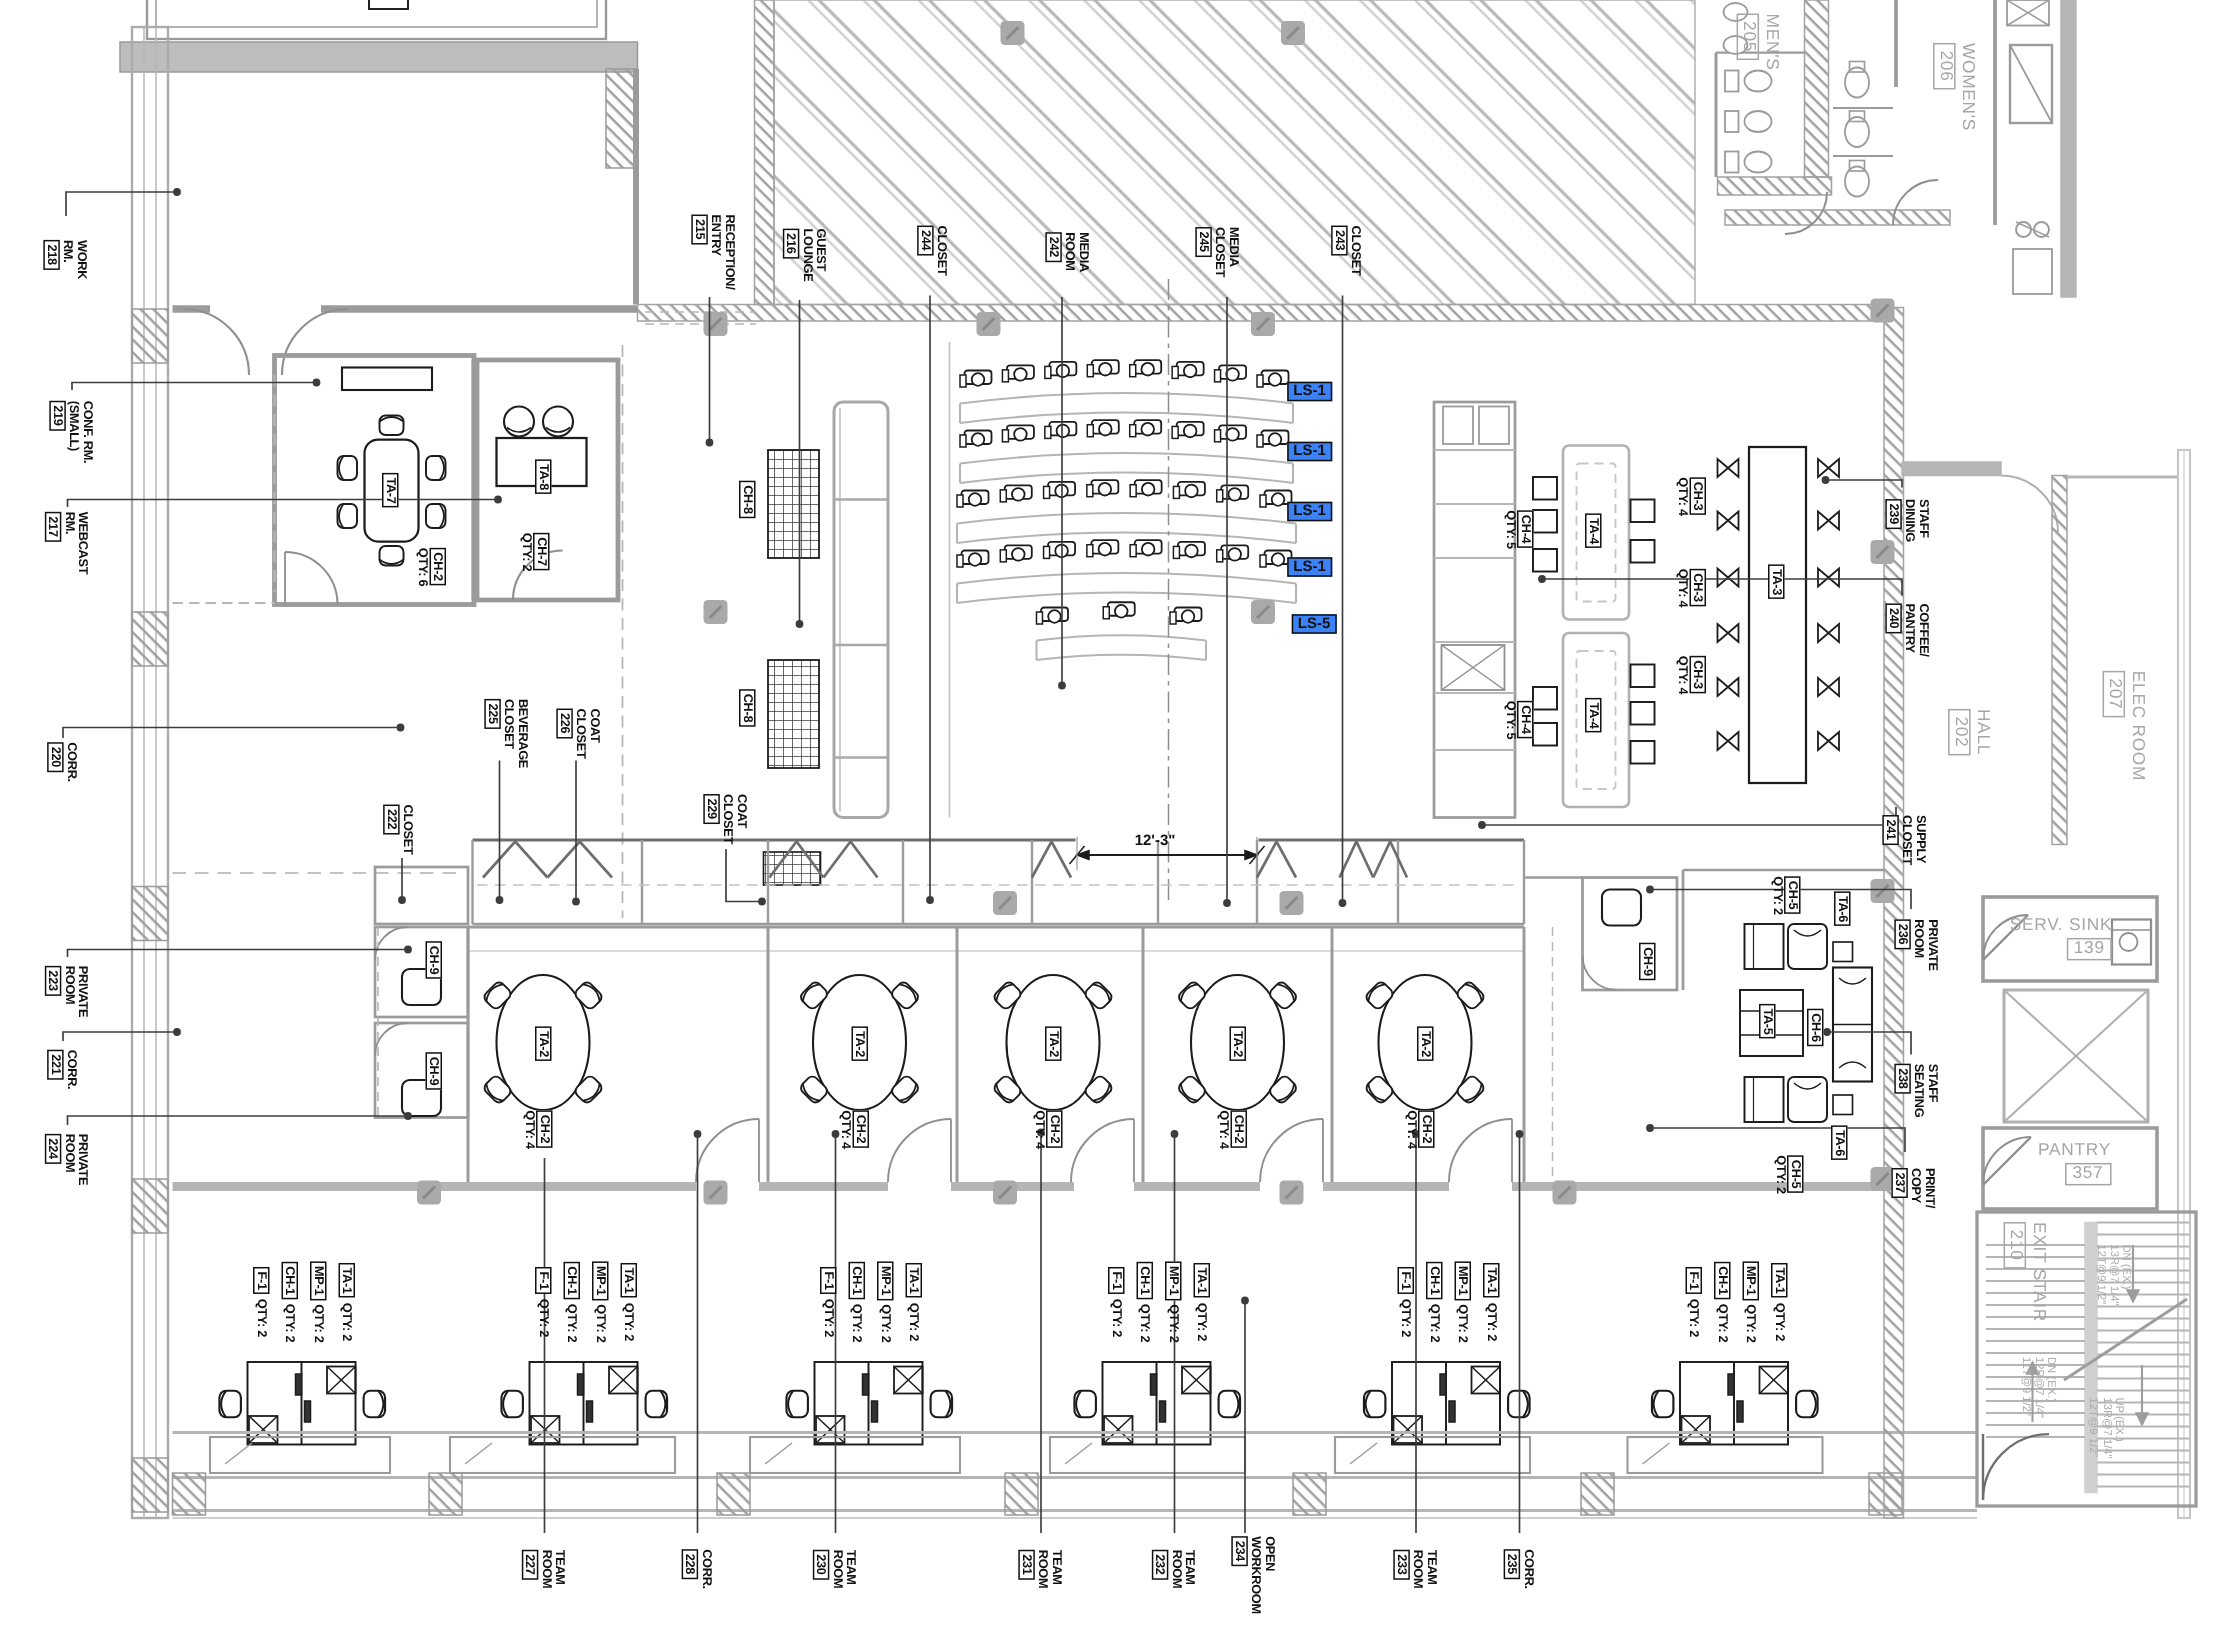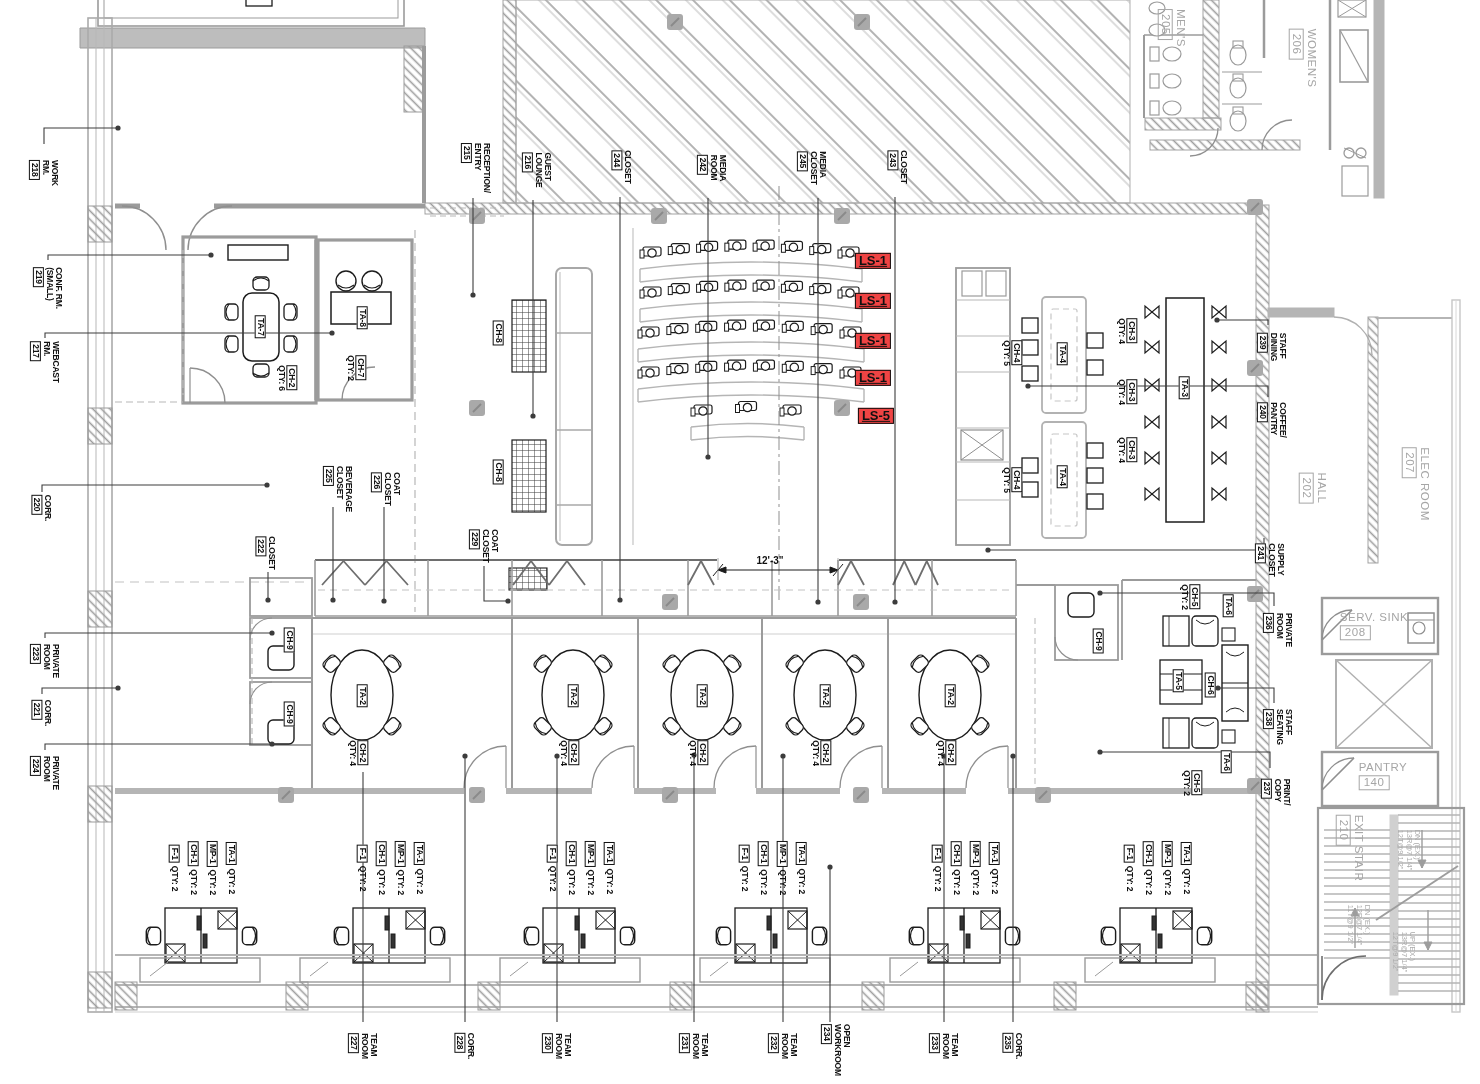--- a/index.html
+++ b/index.html
@@ -14,24 +14,24 @@
           font-size:8.5px;line-height:1.05;letter-spacing:-0.2px;white-space:nowrap;}
   .rlabel .num{border:1.4px solid #111;padding:0 2px;margin-top:1px;background:#fff;}
   
   .rtag{position:absolute;display:flex;flex-direction:column;align-items:flex-start;
         transform:translate(-50%,-50%) rotate(90deg);color:#111;font-weight:bold;
         font-size:8.5px;line-height:1.1;letter-spacing:-0.2px;white-space:nowrap;}
   .rtag.inline{flex-direction:row;gap:3px;align-items:center;}
   .rtag .code{border:1.4px solid #111;padding:0 2px;background:#fff;}
   .rtag .qty{margin-top:0px;}
   
-  .htag{position:absolute;transform:translate(-50%,-50%);border:1.4px solid #111;background:#ef4444;
-        color:#111;font-weight:bold;font-size:13px;line-height:1.1;padding:0 3px;white-space:nowrap;text-decoration:underline;}
+  .htag{position:absolute;transform:translate(-50%,-50%);border:1.4px solid #111;background:#3b82f6;
+        color:#111;font-weight:bold;font-size:10px;line-height:1.1;padding:0 3px;white-space:nowrap;}
   
-  .gname{position:absolute;display:flex;flex-direction:column;align-items:flex-start;color:#a6a6a6;
+  .gname{position:absolute;display:flex;flex-direction:column;align-items:flex-end;color:#a6a6a6;
          font-size:11.5px;line-height:1.15;letter-spacing:0.5px;white-space:nowrap;}
   .gname .num{border:1.3px solid #a6a6a6;padding:0 4px;margin-top:1px;background:transparent;}
   .gname.v{transform:translate(-50%,-50%) rotate(90deg);align-items:flex-start;}
   .gname.h{transform:translate(-50%,-50%);}
   
   .snote{position:absolute;display:flex;flex-direction:column;align-items:flex-start;color:#ababab;
          font-size:7.5px;line-height:1.1;transform:translate(-50%,-50%) rotate(90deg);white-space:nowrap;}
   
   #dim-label{position:absolute;transform:translate(-50%,-100%);color:#111;font-weight:bold;
              font-size:10px;white-space:nowrap;}
@@ -1263,25 +1263,25 @@
       <div class="gname v" style="left: 1313px; top: 488px;">
         <span>HALL</span>
         <span class="num">202</span>
       </div>
       <div class="gname v" style="left: 1416px; top: 484px;">
         <span>ELEC ROOM</span>
         <span class="num">207</span>
       </div>
       <div class="gname h" style="left: 1374px; top: 626px;">
         <span>SERV. SINK</span>
-        <span class="num">208</span>
+        <span class="num">139</span>
       </div>
       <div class="gname h" style="left: 1383px; top: 776px;">
         <span>PANTRY</span>
-        <span class="num">140</span>
+        <span class="num">357</span>
       </div>
       <div class="gname v" style="left: 1350px; top: 848px;">
         <span>EXIT STAIR</span>
         <span class="num">210</span>
       </div>
       <div class="snote" style="left: 1409px; top: 850px;">
         <span>DN (EX.)</span>
         <span>13R@7 1/4"</span>
         <span>12T@9 1/2"</span>
       </div>

